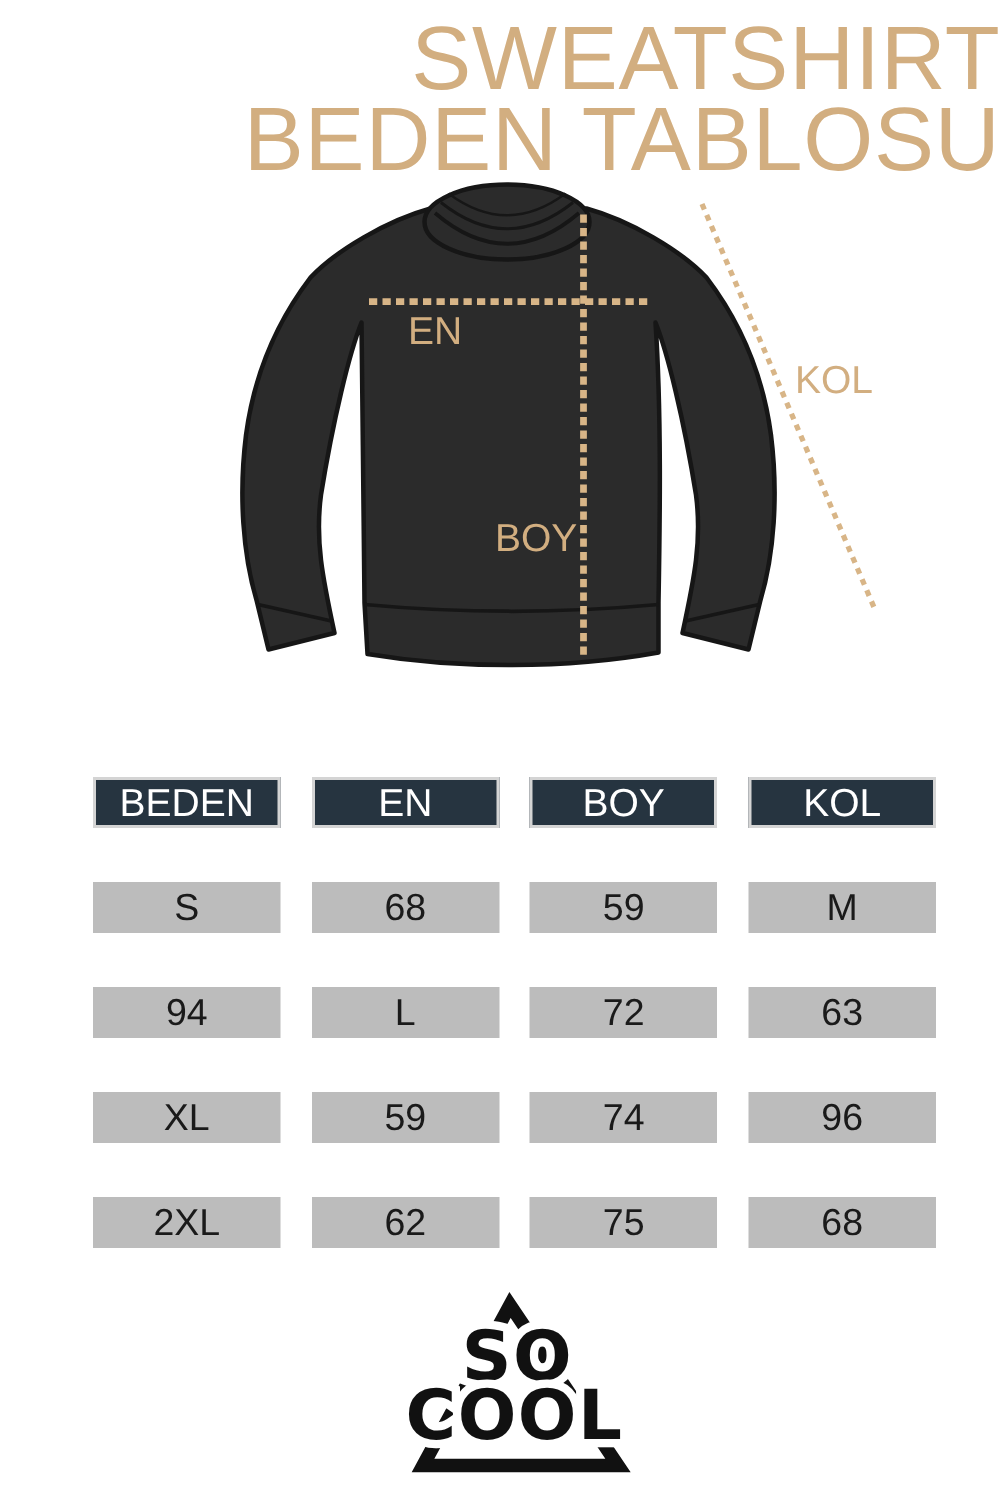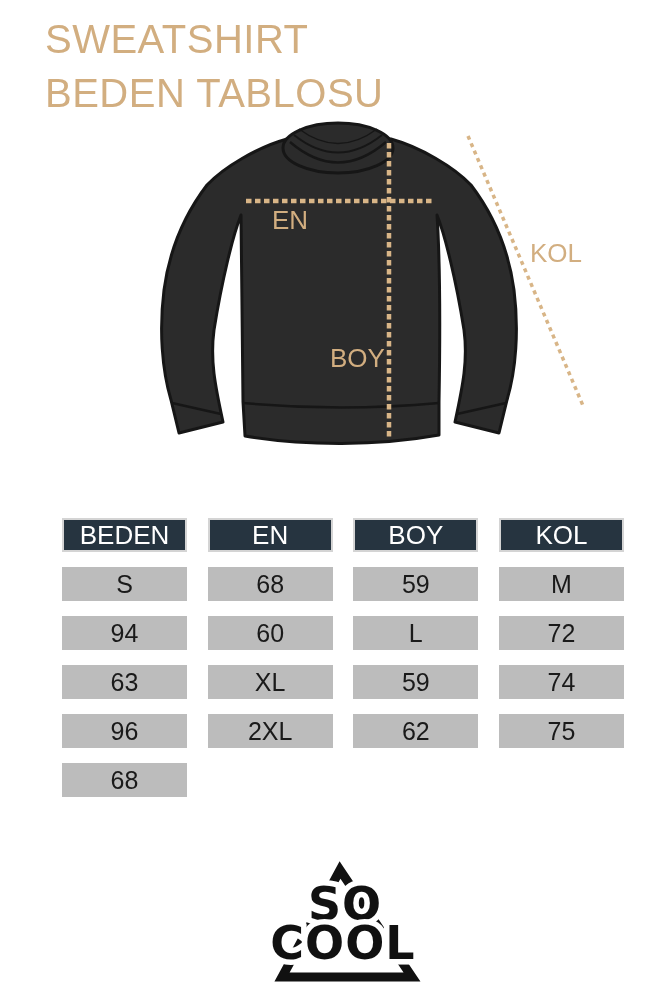--- a/index.html
+++ b/index.html
@@ -11,23 +11,23 @@
     background: #ffffff;
     overflow: hidden;
     font-family: "Liberation Sans", sans-serif;
   }
   
   .title {
     position: absolute;
     top: 12px;
     left: 45px;
     width: 622px;
-    text-align: left;
+    text-align: right;
     color: #d2ae80;
-    font-size: 40px;
+    font-size: 60px;
     line-height: 54px;
     letter-spacing: 0.5px;
     font-weight: 400;
   }
   
   .diagram-svg {
     position: absolute;
     top: 115px;
     left: 0;
     width: 667px;
@@ -40,21 +40,21 @@
   }
   
   .size-table {
     position: absolute;
     top: 518px;
     left: 62px;
     width: 562px;
     display: grid;
     grid-template-columns: 125px 125px 125px 125px;
     justify-content: space-between;
-    row-gap: 15px;
+    row-gap: 36px;
   }
   .cell {
     height: 34px;
     display: flex;
     align-items: center;
     justify-content: center;
     font-size: 25px;
   }
   .cell.header {
     background: #263440;
@@ -149,21 +149,20 @@
     <div class="cell header">EN</div>
     <div class="cell header">BOY</div>
     <div class="cell header">KOL</div>
 
     <div class="cell data">S</div>
     <div class="cell data">68</div>
     <div class="cell data">59</div>
 
     <div class="cell data">M</div>
     <div class="cell data">94</div>
-    <div class="cell data">60</div>
 
     <div class="cell data">L</div>
     <div class="cell data">72</div>
     <div class="cell data">63</div>
 
     <div class="cell data">XL</div>
     <div class="cell data">59</div>
     <div class="cell data">74</div>
     <div class="cell data">96</div>
 

